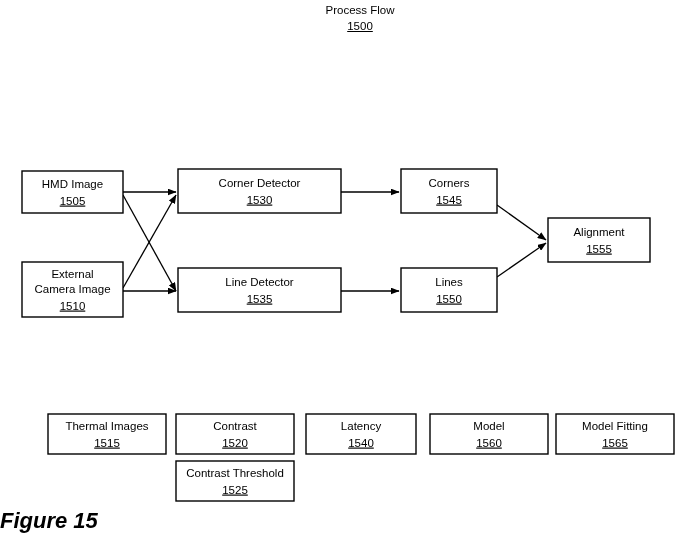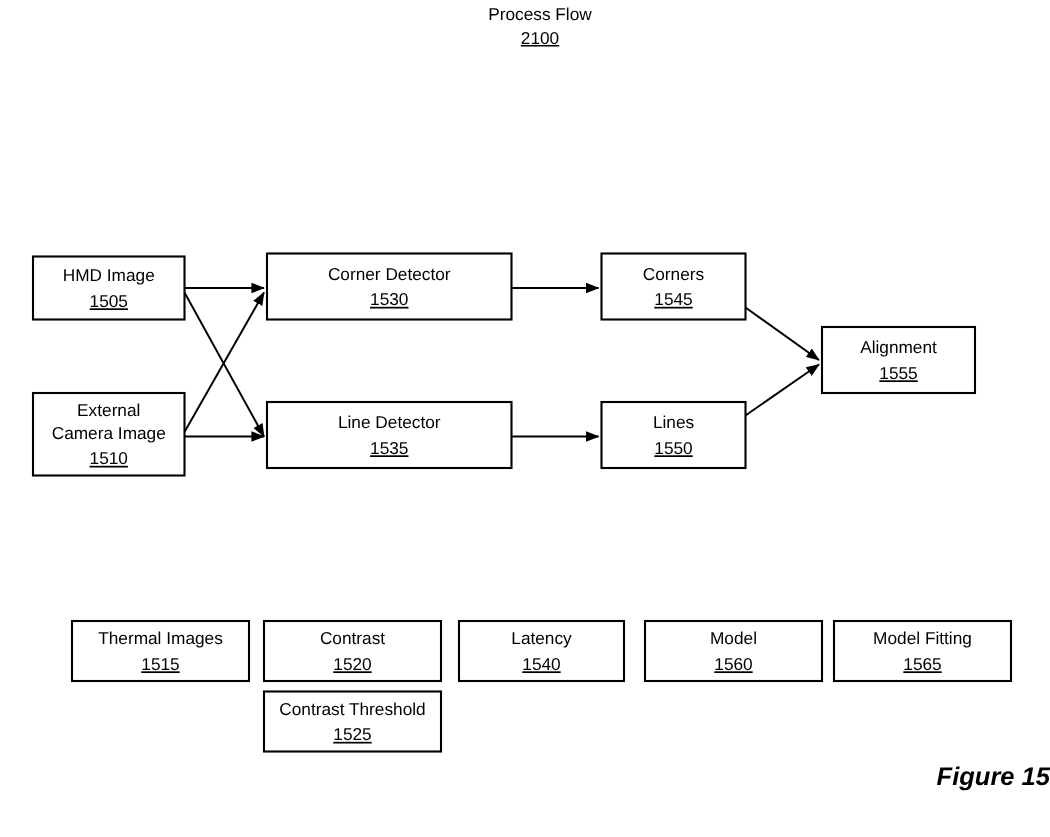--- a/index.html
+++ b/index.html
@@ -34,24 +34,24 @@
     display: block;
   }
   .diagram-title .title-ref {
     display: inline-block;
     text-decoration: underline;
   }
   .figure-caption {
     position: absolute;
     left: 0;
     width: 700px;
-    text-align: right;
+    text-align: left;
     font-weight: bold;
     font-style: italic;
-    font-size: 17px;
+    font-size: 22px;
     font-family: "Liberation Sans", sans-serif;
   }
   svg.flow-canvas {
     position: absolute;
     top: 0;
     left: 0;
     width: 700px;
     height: 558px;
     overflow: visible;
   }
@@ -81,21 +81,21 @@
     fill: none;
   }
 </style>
 </head>
 <body>
 
 <div id="figure-root">
 
   <div class="diagram-title" style="top: 2px;">
     <span class="title-line">Process Flow</span>
-    <span class="title-ref">2100</span>
+    <span class="title-ref">1500</span>
   </div>
 
   <svg class="flow-canvas" viewBox="0 0 700 558">
     <defs>
       <marker id="arrowhead" markerWidth="9" markerHeight="7" refX="8.4" refY="3.5" orient="auto" markerUnits="userSpaceOnUse">
         <polygon points="0 0, 9 3.5, 0 7" fill="#000000"></polygon>
       </marker>
     </defs>
     <g id="edges-layer">
         <line x1="123" y1="192" x2="176" y2="192" class="flow-edge" marker-end="url(#arrowhead)"></line>

